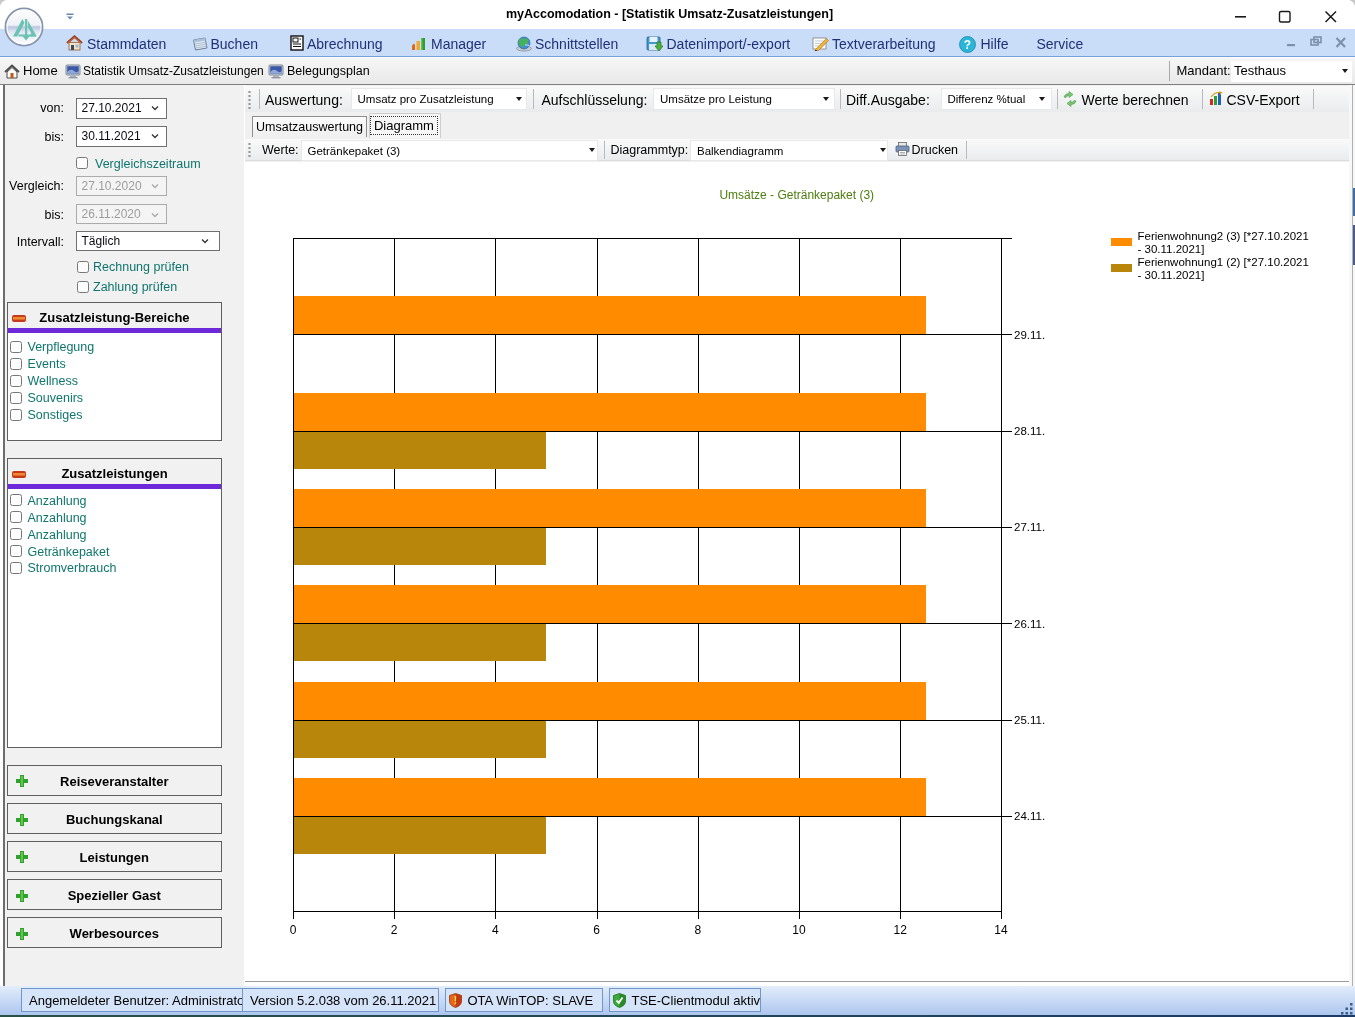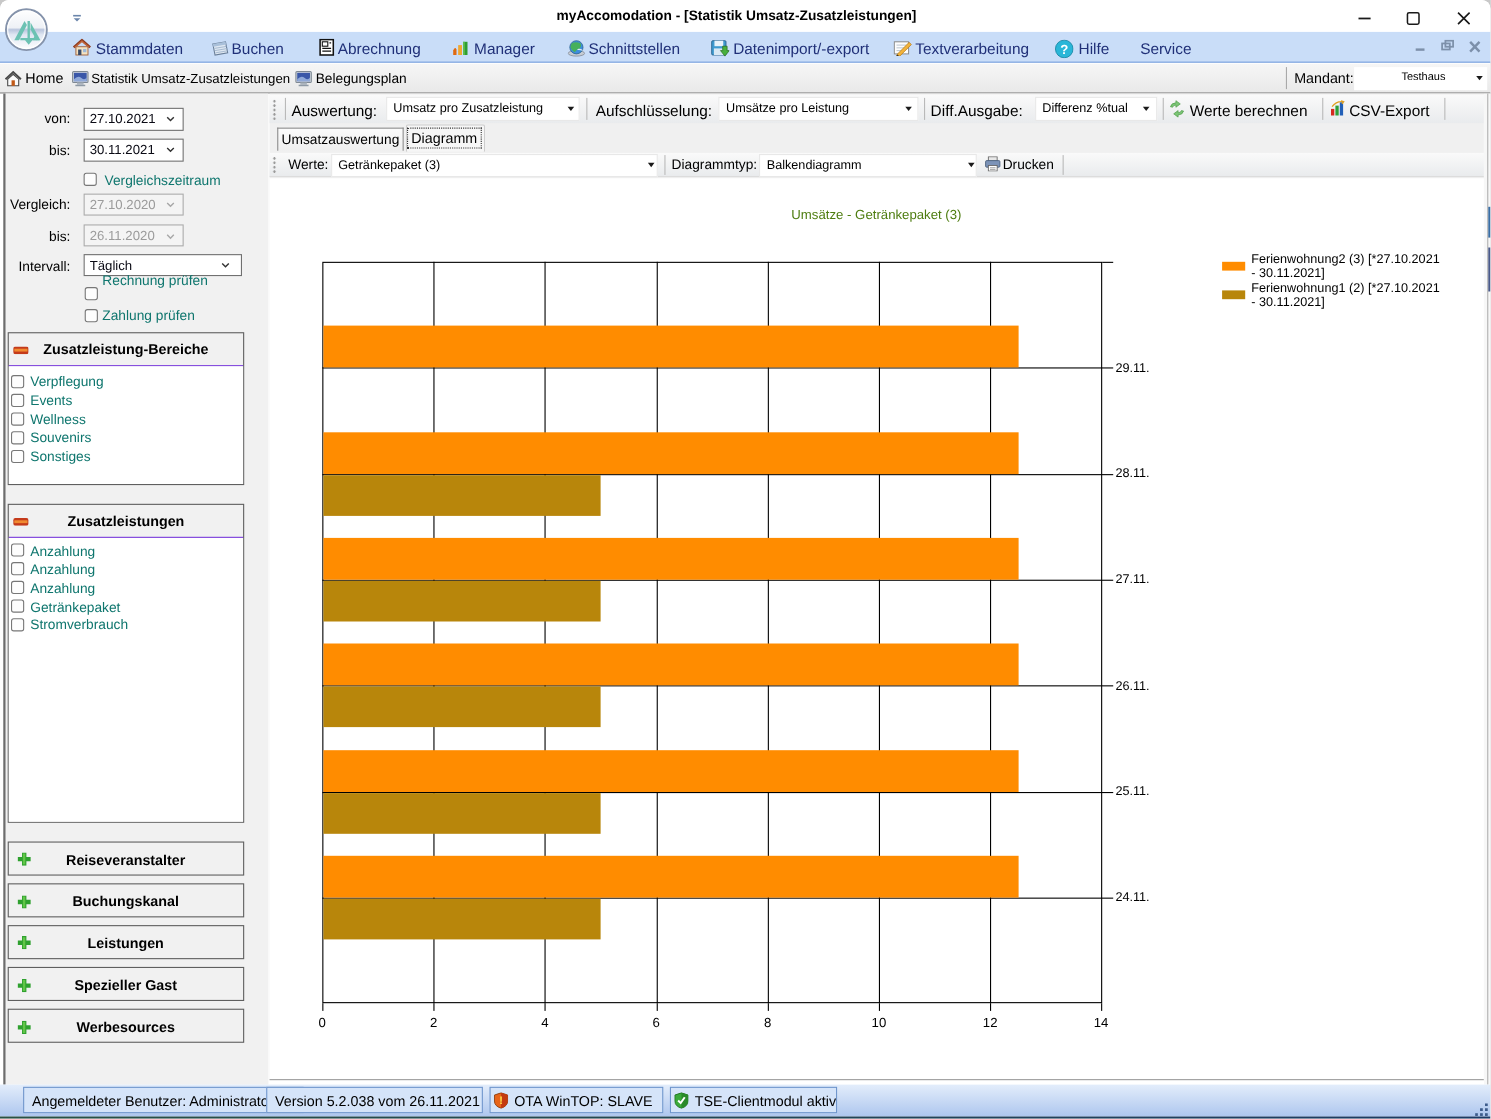--- a/index.html
+++ b/index.html
@@ -28,21 +28,21 @@
   #sideline { position:absolute; left:3px; top:85px; width:1.5px; height:901px; background:#6d6d6d; }
   .lbl { position:absolute; font-size:12.5px; color:#000; text-align:right; white-space:nowrap; }
   .combo { position:absolute; background:#fff; border:1px solid #707070; font-size:12px;
            color:#0a0a14; line-height:19px; padding-left:5px; white-space:nowrap; }
   .combo.dis { background:#f4f4f4; border-color:#ababab; color:#9c9c9c; }
   .chev { position:absolute; width:8px; height:8px; }
   .cb { position:absolute; width:12px; height:12px; background:#fdfdfd;
         border:1.2px solid #777; border-radius:2.5px; }
   .cbl { position:absolute; font-size:12.5px; color:#0f766e; white-space:nowrap; }
   .grp { position:absolute; left:3.7px; width:215.6px; border:1px solid #5f5f5f; background:#f1f1f1; }
-  .grphead { position:relative; height:30px; border-bottom:1px solid #6d28d9; }
+  .grphead { position:relative; height:30px; border-bottom:5px solid #6d28d9; }
   .grptitle { position:absolute; width:100%; text-align:center; top:7px;
               font-size:13px; font-weight:bold; color:#000; }
   .grplist { background:#fff; position:relative; }
   .sbtn { position:absolute; left:3.6px; width:215.4px; height:31px; border:1px solid #5f5f5f;
           background:#f1f1f1; }
   .sbtn .t { position:absolute; width:100%; text-align:center; top:8px; font-size:13px;
              font-weight:bold; color:#000; }
   
   #content { position:absolute; left:244.5px; top:85px; width:1104.5px; height:896px; background:#f0f0f0; }
   .tb { position:absolute; left:0; width:1104.5px; background:linear-gradient(#fafafa,#e9ebed); }
@@ -206,21 +206,21 @@
       <rect x="1" y="1" width="14" height="10" rx="1" fill="#cdd4dc" stroke="#7e8893" stroke-width="1"></rect>
       <rect x="2.2" y="2.2" width="11.6" height="7.6" fill="#3a57a8"></rect>
       <path d="M2.2 8 Q6 4 9 7 Q12 9.5 13.8 6.5 L13.8 9.8 L2.2 9.8 Z" fill="#8fa8d8"></path>
       <rect x="5" y="11" width="6" height="2" fill="#aab3bd"></rect>
       <rect x="3.5" y="13" width="9" height="1.4" fill="#8e99a5"></rect>
     </svg>
     <div class="titem" style="left:287px;font-size:12.5px;">Belegungsplan</div>
     <div class="abs" style="left:1168.5px;top:3px;width:1px;height:20px;background:#a9a9a9;"></div>
     <div class="titem" style="left:1176.5px;font-size:13px;">Mandant:</div>
     <div class="abs" style="left:1231px;top:2.5px;width:121px;height:21px;background:#fff;"></div>
-    <div class="titem" style="left:1234px;font-size:10px;margin-left:40px;">Testhaus</div>
+    <div class="titem" style="left:1234px;font-size:13px;">Testhaus</div>
     <div class="darr" style="left:1342px;top:11px;"></div>
   </div>
   <div id="sidebar">
     <div class="lbl" style="left:11px;top:16px;width:50px;">von:</div>
     <div class="combo" style="left:72.5px;top:12.5px;width:91px;height:21px;">27.10.2021</div>
     <svg class="chev" style="left:148px;top:19px;" viewBox="0 0 8 8">
         <path d="M1 2.5 L4 5.5 L7 2.5" fill="none" stroke="#333" stroke-width="1.3"></path>
       </svg>
     <div class="lbl" style="left:11px;top:44.5px;width:50px;">bis:</div>
     <div class="combo" style="left:72.5px;top:40.5px;width:91px;height:21px;">30.11.2021</div>
@@ -238,21 +238,21 @@
     <div class="combo dis" style="left:72.5px;top:119px;width:91px;height:20px;">26.11.2020</div>
     <svg class="chev" style="left:148px;top:125.5px;" viewBox="0 0 8 8">
         <path d="M1 2.5 L4 5.5 L7 2.5" fill="none" stroke="#a8a8a8" stroke-width="1.3"></path>
       </svg>
     <div class="lbl" style="left:11px;top:149.5px;width:50px;">Intervall:</div>
     <div class="combo" style="left:72.5px;top:146px;width:144px;height:20px;">Täglich</div>
     <svg class="chev" style="left:198px;top:152px;" viewBox="0 0 8 8">
         <path d="M1 2.5 L4 5.5 L7 2.5" fill="none" stroke="#333" stroke-width="1.3"></path>
       </svg>
     <div class="cb" style="left:73.5px;top:175.5px;"></div>
-    <div class="cbl" style="left:90px;top:163px;">Rechnung prüfen</div>
+    <div class="cbl" style="left:90px;top:175px;">Rechnung prüfen</div>
     <div class="cb" style="left:73.5px;top:195.5px;"></div>
     <div class="cbl" style="left:90px;top:194.5px;">Zahlung prüfen</div>
 
     <div class="grp" style="top:217.4px;">
       <div class="grphead">
         <svg class="abs" style="left:4px;top:12px;" width="14" height="7" viewBox="0 0 14 7">
           <rect x="0" y="0" width="14" height="7" rx="2" fill="#c43a1a"></rect>
           <rect x="1" y="2" width="12" height="2.6" fill="#f08a30"></rect>
         </svg>
         <div class="grptitle">Zusatzleistung-Bereiche</div>

